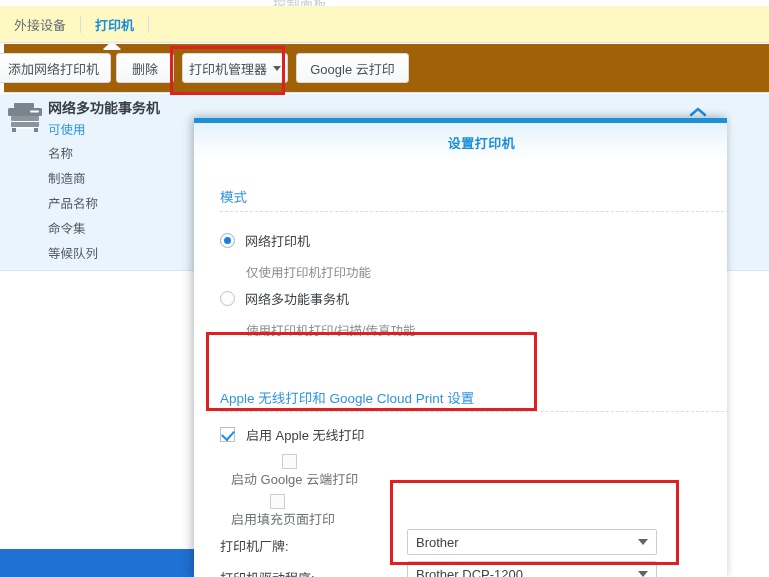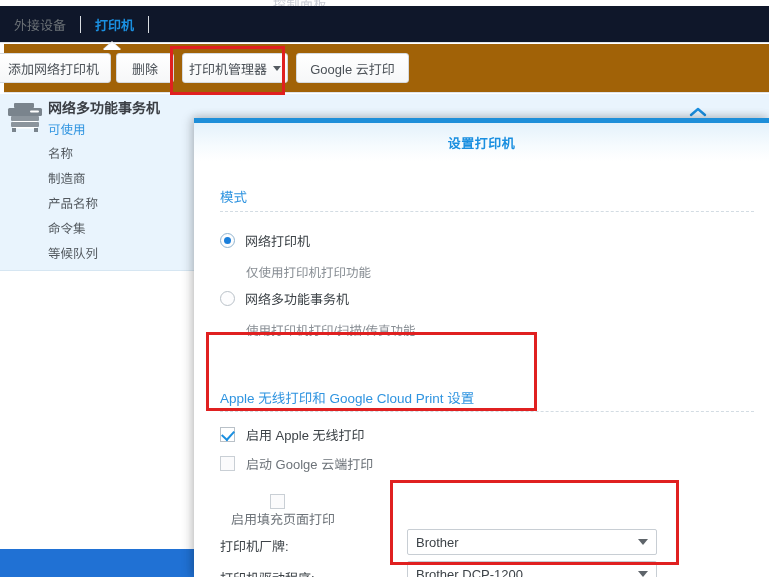--- a/index.html
+++ b/index.html
@@ -38,21 +38,21 @@
     white-space: nowrap;
     overflow: hidden;
     height: 12px;
   }
 
   
   .tabbar {
     position: absolute;
     left: 0; top: 6px;
     width: 769px; height: 37px;
-    background: #0f172a;
+    background: #fef9c3;
     border-bottom: 1px solid #e0e4e9;
     display: flex;
     align-items: center;
   }
   .tab {
     position: relative;
     height: 36px;
     display: flex;
     align-items: center;
     padding: 0 14px;
@@ -187,21 +187,21 @@
     position: absolute;
     left: 0; top: 549px;
     width: 196px; height: 28px;
     background: #2071d4;
   }
 
   
   .dialog {
     position: absolute;
     left: 194px; top: 118px;
-    width: 575px; height: 459px;
+    width: 533px; height: 459px;
     background: #ffffff;
     box-shadow: -3px 0 10px rgba(0,0,0,.18), 0 -2px 8px rgba(0,0,0,.12);
     z-index: 40;
     overflow: hidden;
   }
   .dialog-topbar {
     position: absolute;
     left: 0; top: 0;
     width: 575px; height: 5px;
     background: #1e8fd9;
@@ -313,21 +313,21 @@
   .check-label {
     margin-left: 11px;
     font-size: 13px;
     color: #3c4247;
     white-space: nowrap;
   }
   .check-row.disabled .checkbox { border-color: #c9cfd5; background: #fbfbfc; }
   .check-row.disabled .check-label { color: #6d7379; }
 
   #chk-airprint { left: 26px; top: 264px; }
-  #chk-gcp      { left: 26px; top: 293px; }
+  #chk-gcp      { left: 26px; top: 293px; flex-direction: column; }
   #chk-banner   { left: 26px; top: 333px; flex-direction: column; }
 
   
   .form-label {
     position: absolute;
     font-size: 13px;
     color: #3c4247;
     white-space: nowrap;
   }
   .dropdown {

